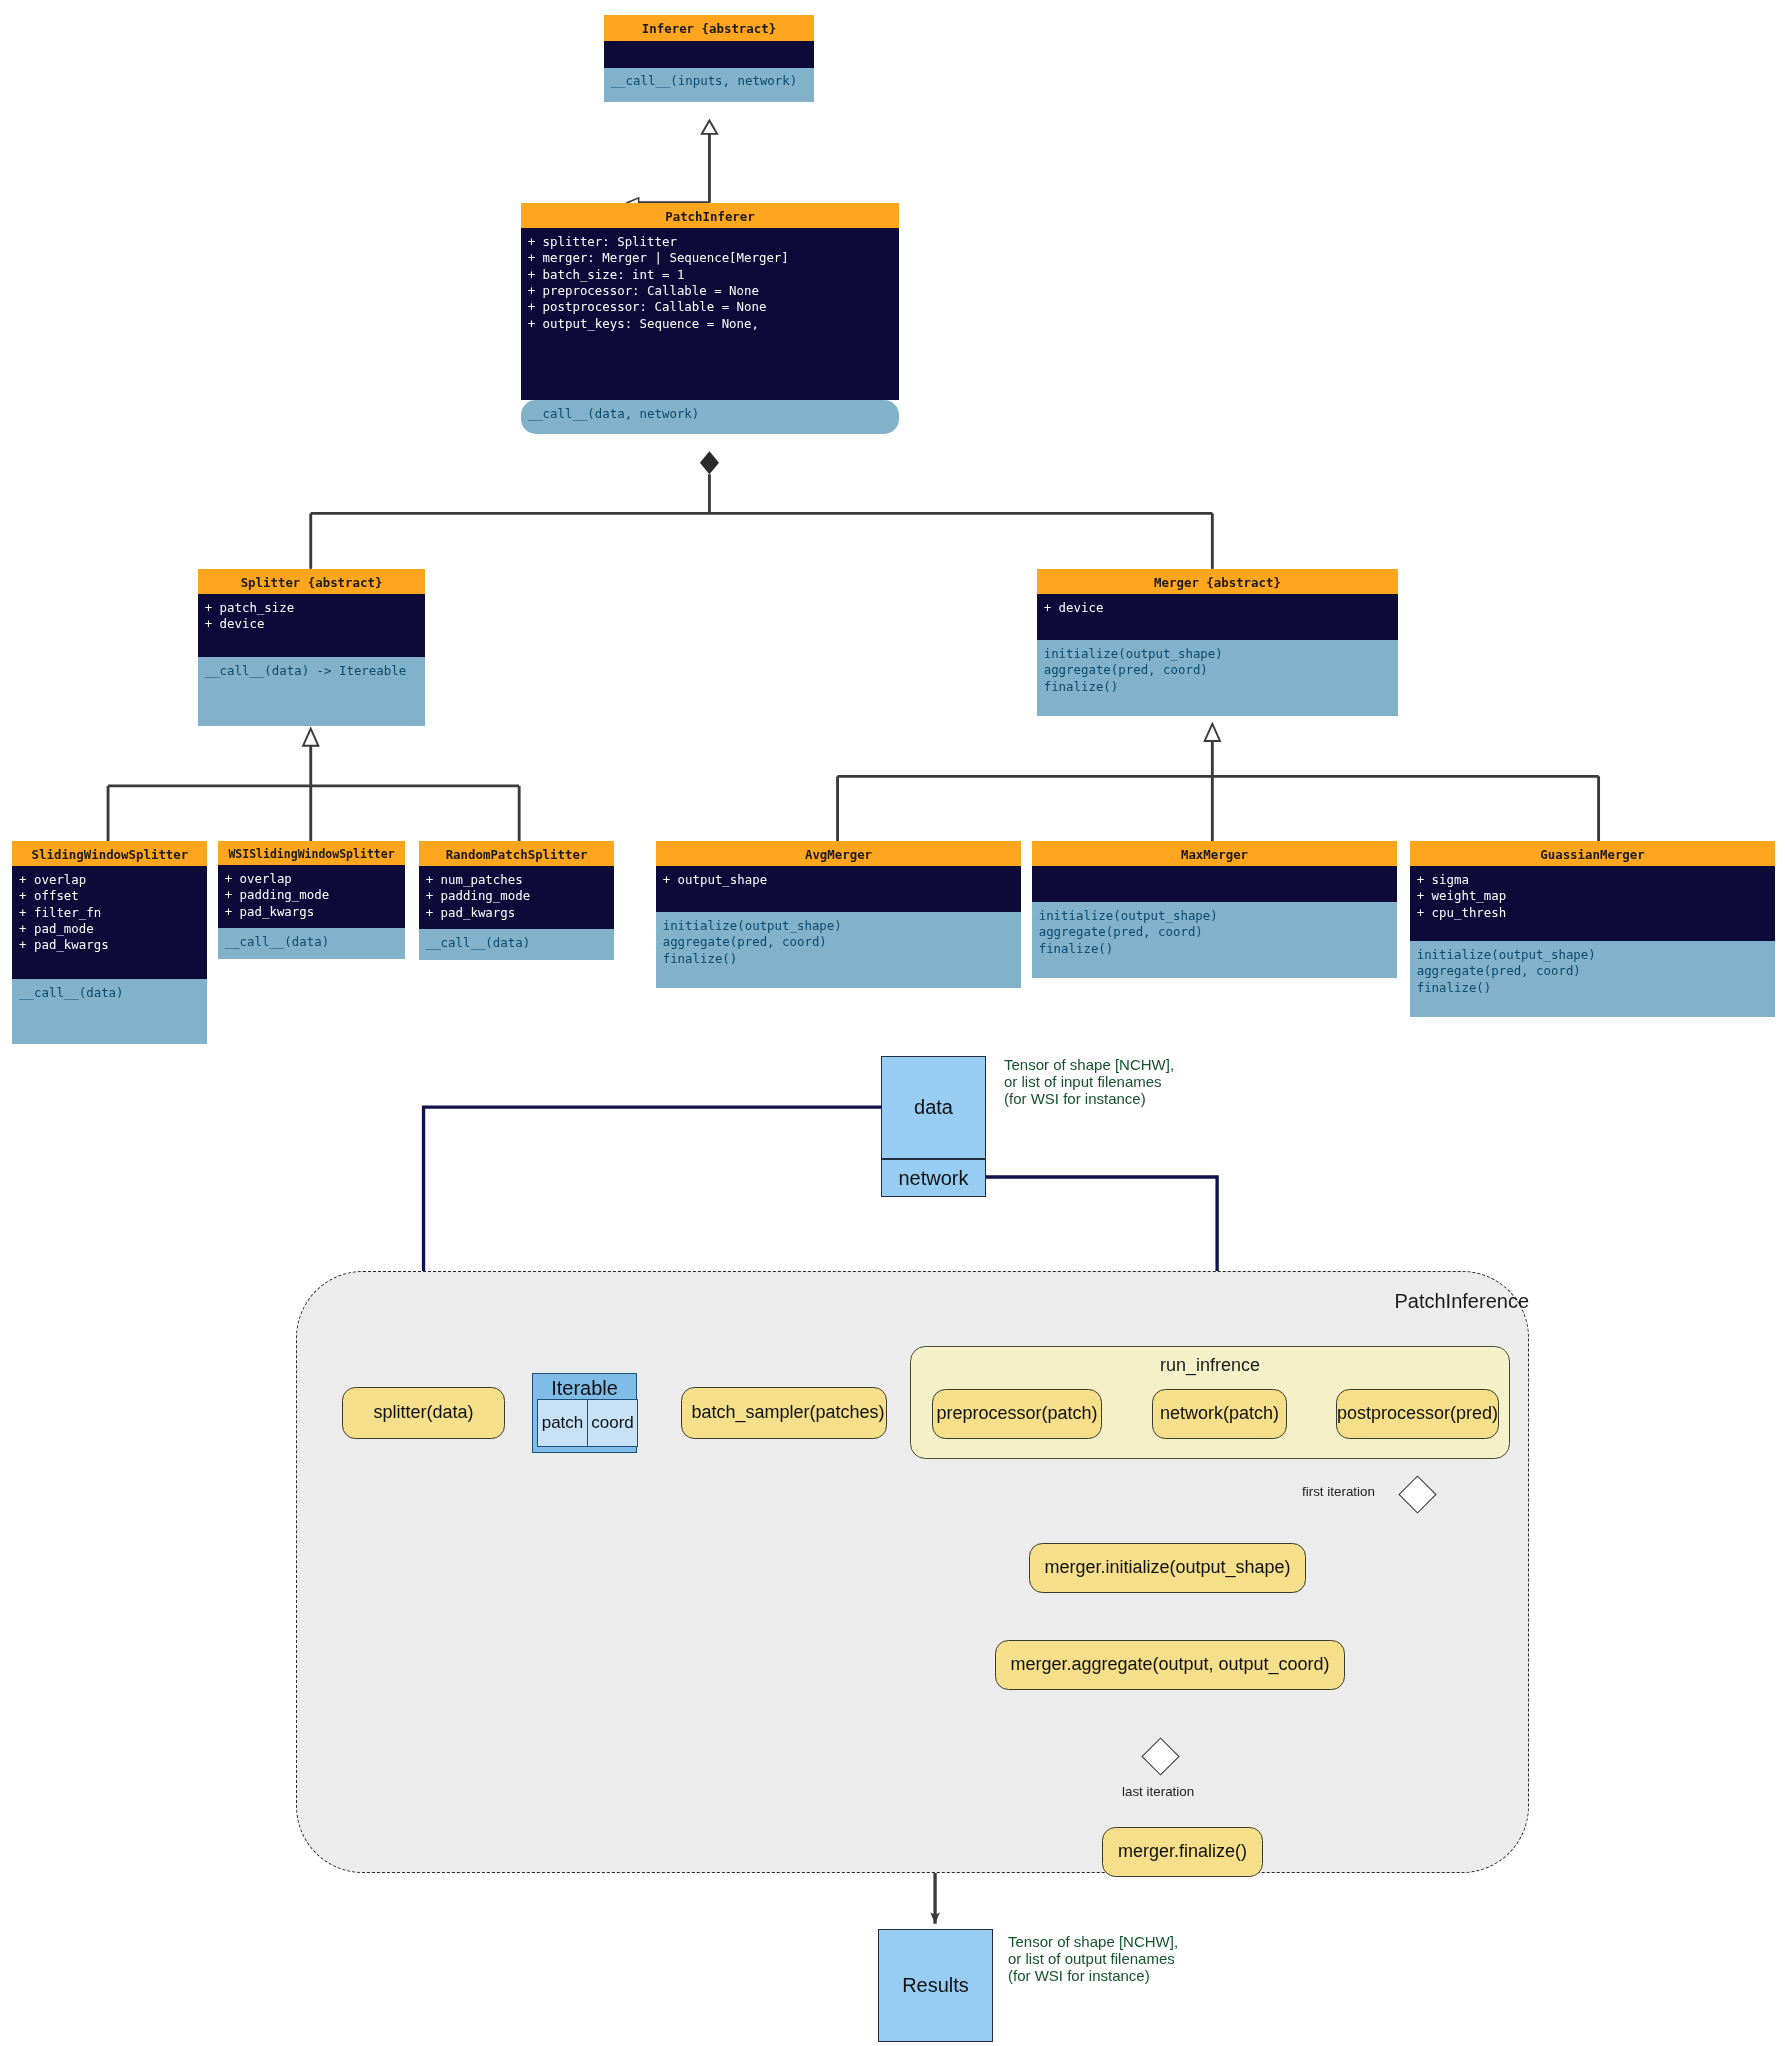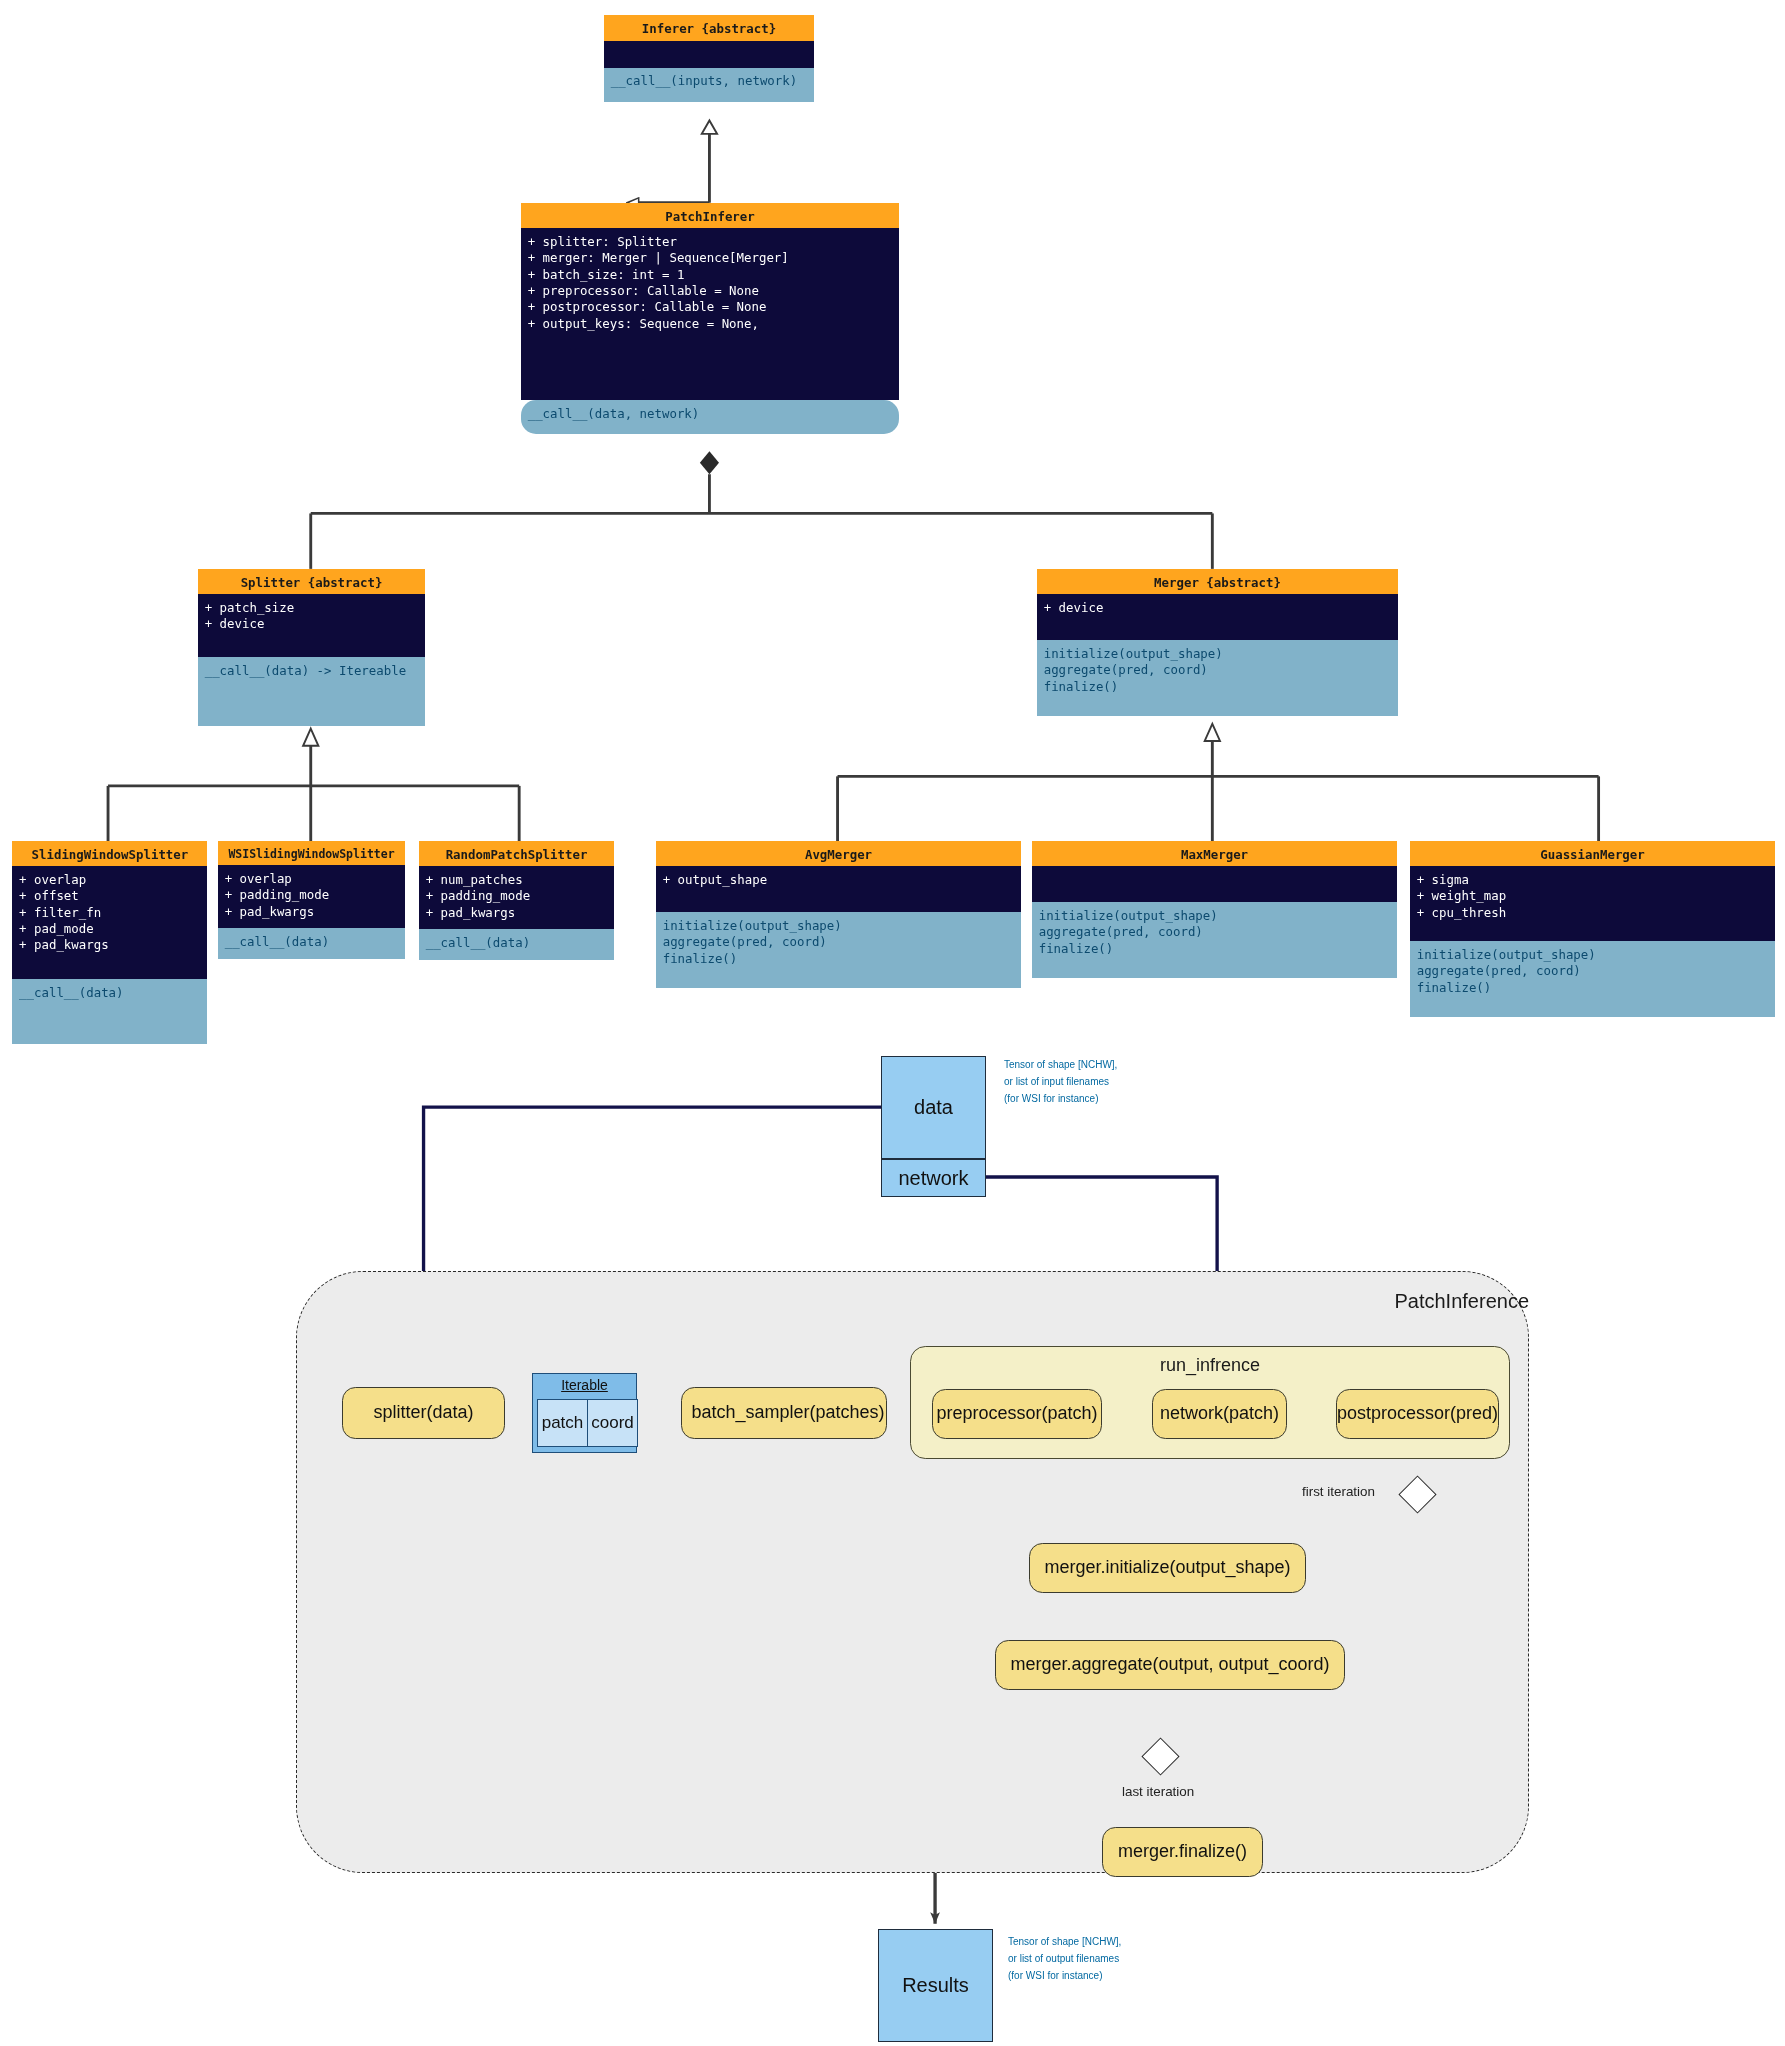--- a/index.html
+++ b/index.html
@@ -61,30 +61,30 @@
       background:#97CDF2;border:1.9px solid #1f2d3d;
       display:flex;align-items:center;justify-content:center;
       font-size:20px;color:#111;font-family:"Liberation Sans",sans-serif;
   }
   .iter-box{
       position:absolute;box-sizing:border-box;
       background:#7FBCE8;border:1.9px solid #1f4e79;
   }
   .iter-title{
       position:absolute;left:0;right:0;top:2.9px;text-align:center;
-      font-size:14px;color:#111;font-family:"Liberation Sans",sans-serif;text-decoration:underline;
+      font-size:20px;color:#111;font-family:"Liberation Sans",sans-serif;
   }
   .iter-cell{
       position:absolute;box-sizing:border-box;
       background:#C7E2F7;border:1.9px solid #1f4e79;
       display:flex;align-items:center;justify-content:center;
       font-size:17px;color:#111;font-family:"Liberation Sans",sans-serif;
   }
   .note{
-      position:absolute;font-size:10px;line-height:17px;color:#0369a1;
+      position:absolute;font-size:15px;line-height:17px;color:#14532d;
       font-family:"Liberation Sans",sans-serif;white-space:pre-line;
   }
   .edge-label{
       position:absolute;font-size:13.4px;color:#222;
       font-family:"Liberation Sans",sans-serif;white-space:nowrap;
   }
   .diamond{
       position:absolute;width:25px;height:25px;background:#ffffff;
       border:1.9px solid #2a2a2a;transform:rotate(45deg);
   }

